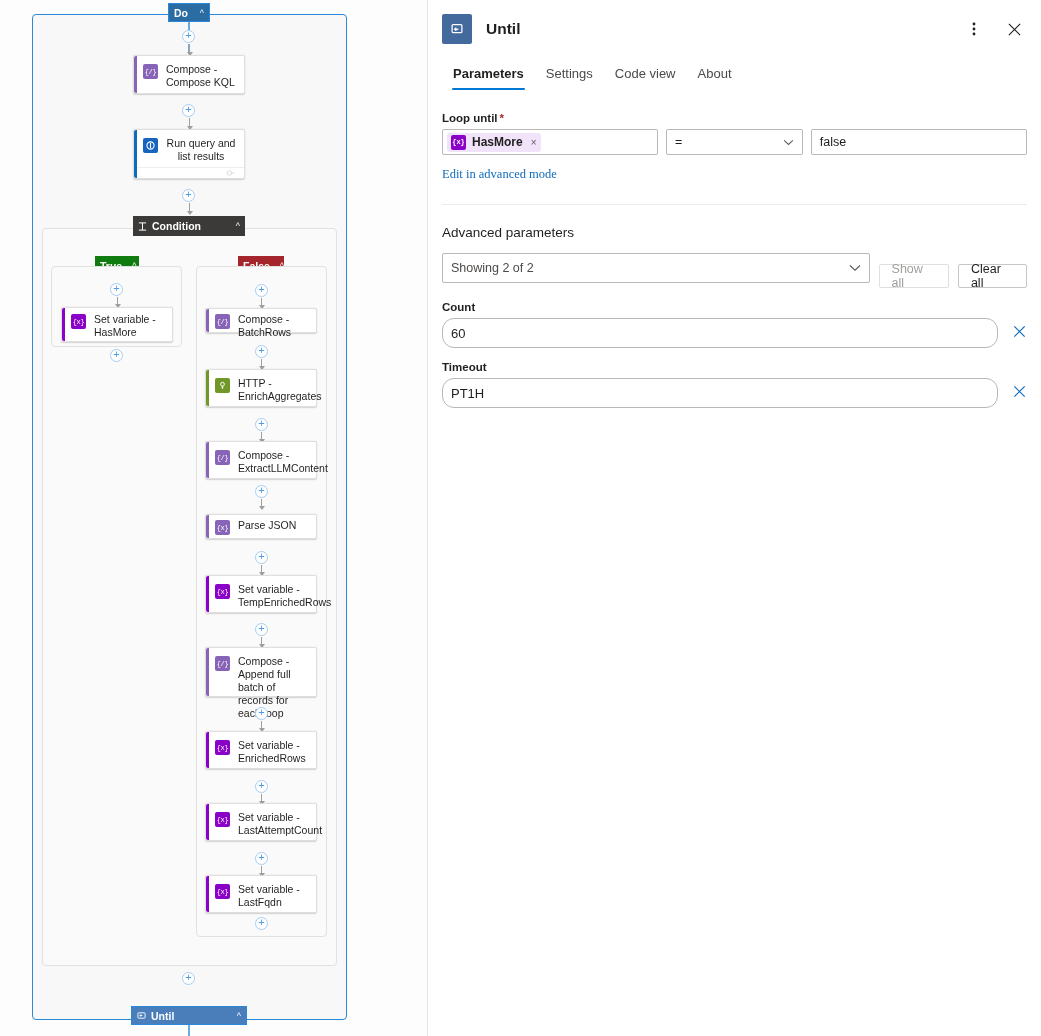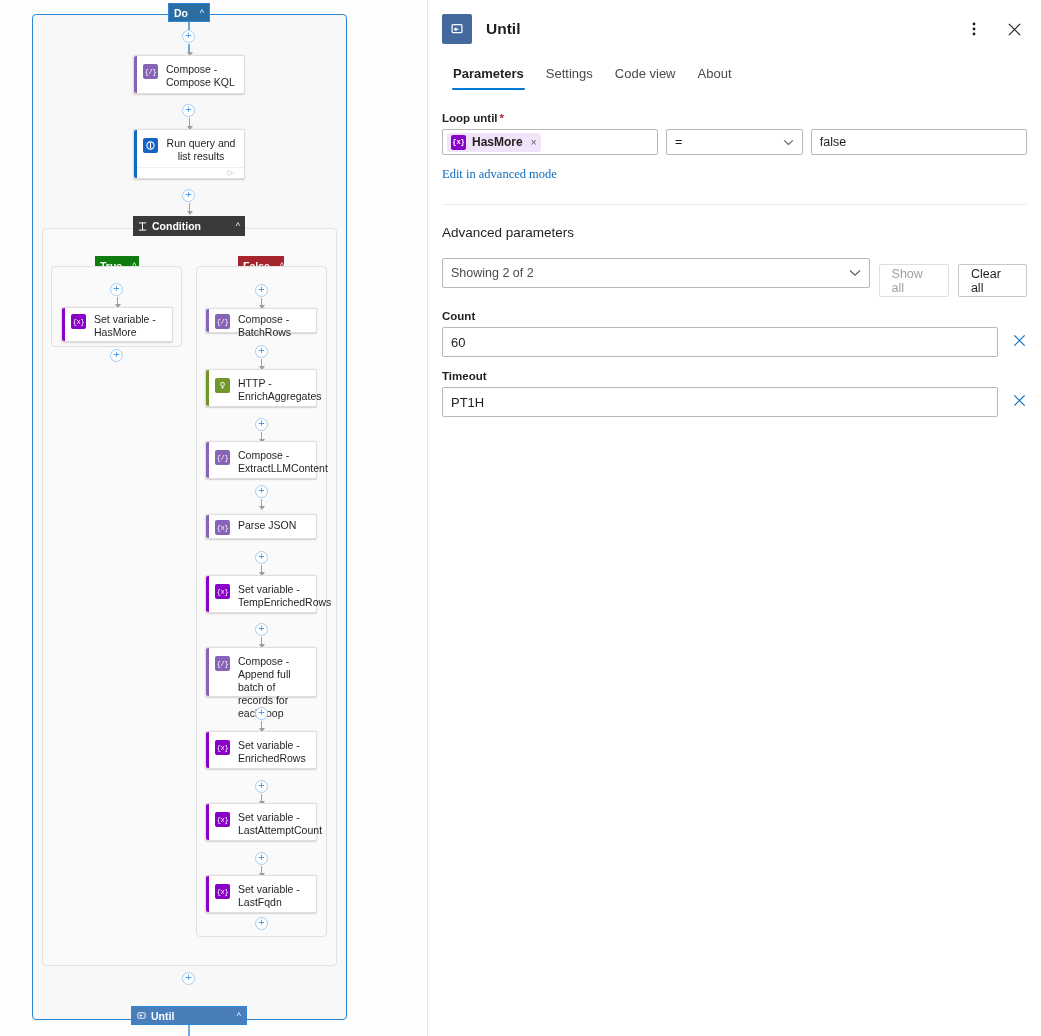--- a/index.html
+++ b/index.html
@@ -139,28 +139,28 @@
   .link{
     color:#0f6cbd;font-size:12.5px;margin-top:12px;display:inline-block;cursor:pointer;font-family:Liberation Serif, serif;
   }
   .sep{height:1px;background:#edebe9;margin:22px 0 0 0;}
   .sec-title{font-size:13.5px;color:#201f1e;margin-top:20px;margin-bottom:8px;}
   .adv-row{display:flex;align-items:center;gap:9px;}
   .inp.adv-select{
     width:454px;height:30px;justify-content:space-between;color:#4d4b49;font-size:12.5px;
   }
   .btn{
-    height:33px;border:1px solid #c8c6c4;border-radius:2px;background:#fff;
+    height:24px;border:1px solid #c8c6c4;border-radius:2px;background:#fff;
     font-size:12.5px;color:#201f1e;display:flex;align-items:center;justify-content:center;
     padding:0 12px;box-sizing:border-box;cursor:pointer;margin-top:16px;
   }
   .btn.disabled{color:#a19f9d;border-color:#e1dfdd;cursor:default;}
   .param-label{font-size:11.5px;font-weight:700;color:#201f1e;margin-top:13px;margin-bottom:5px;}
   .param-row{display:flex;align-items:center;gap:14px;}
-  .inp.param{width:561px;height:30px;font-size:13px;}
+  .inp.param{width:561px;height:30px;font-size:13px;border-radius:12px;}
   .xbtn{color:#0f6cbd;font-size:17px;line-height:1;cursor:pointer;font-weight:300;}
   .chev-svg{flex:0 0 auto;}
 </style>
 </head>
 <body>
 
 <div id="canvas">
 
   <div class="scope-until"></div>
 

